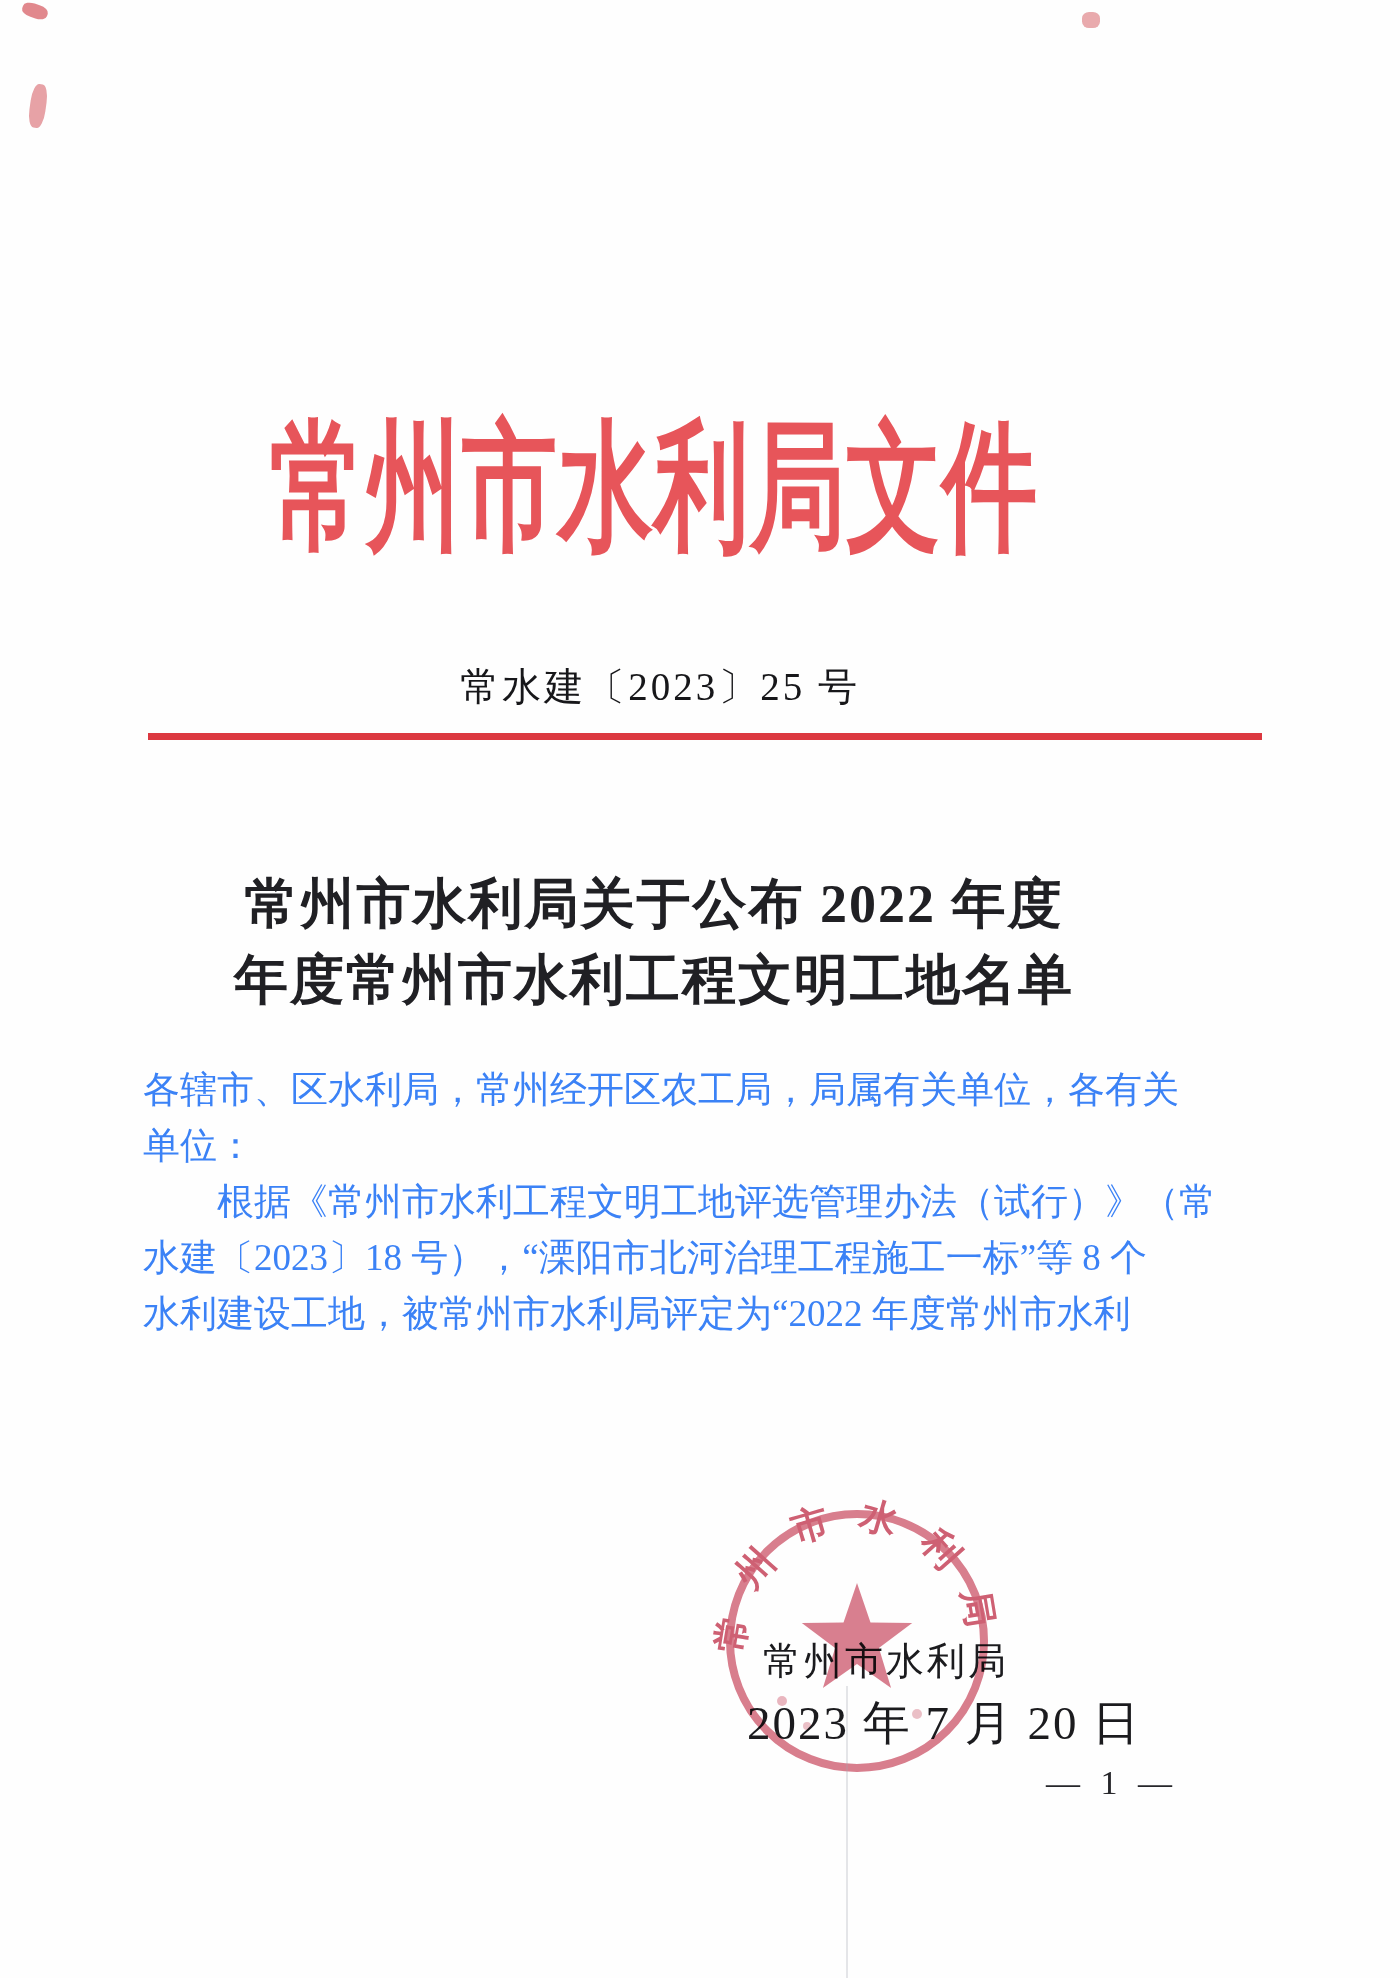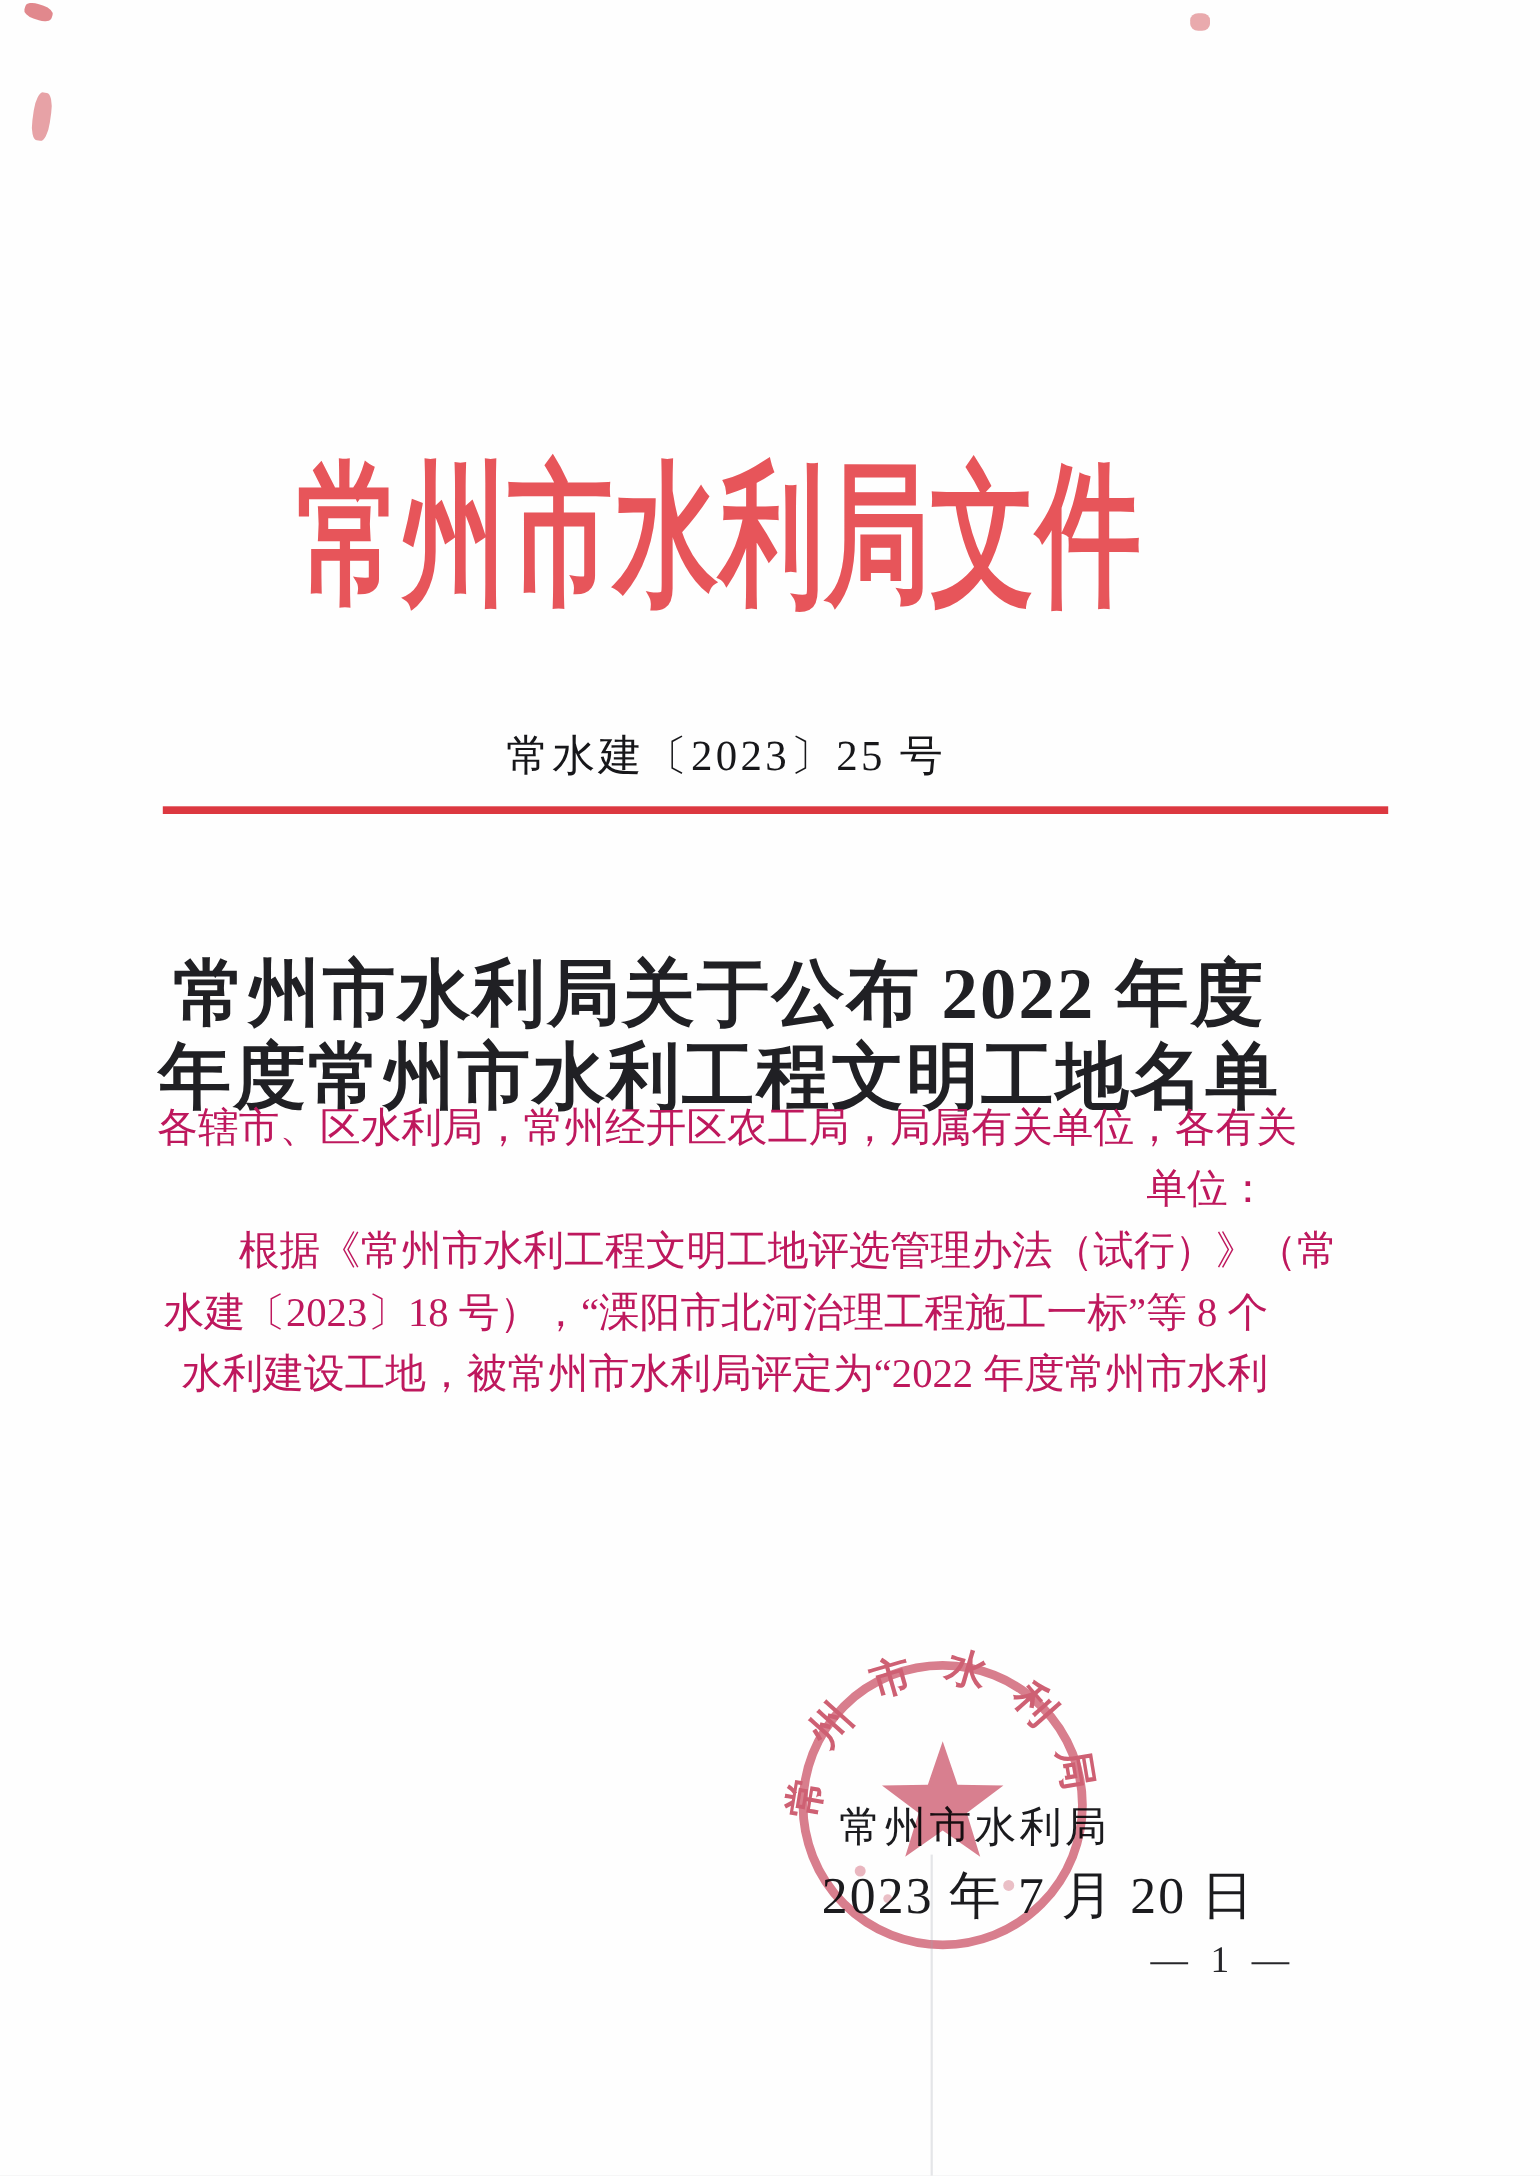--- a/index.html
+++ b/index.html
@@ -37,28 +37,27 @@
   }
   
   .red-line{
     position:absolute;left:148px;top:733px;width:1114px;height:7px;
     background:#dc3840;
   }
   
   .doc-title{
     position:absolute;left:0;top:866px;width:1308px;
     text-align:center;font-weight:bold;color:#202024;
-    font-size:66px;line-height:76px;letter-spacing:2px;white-space:nowrap;
+    font-size:54px;line-height:76px;letter-spacing:2px;white-space:nowrap;
   }
   
   .body{
-    position:absolute;left:143px;top:998px;width:1010px;
-    font-size:37px;line-height:56px;color:#be185d;
+    position:absolute;left:143px;top:1062px;width:1010px;
+    font-size:37px;line-height:56px;color:#3b82f6;
     white-space:nowrap;
-    text-align:right;
   }
   .bl{height:56px;}
   .indent{text-indent:74px;}
   .attachment{margin-top:20px;}
   
   .seal{position:absolute;left:712px;top:1496px;mix-blend-mode:multiply;opacity:.88;}
   .seal-arc-text{font-family:"Liberation Serif","DejaVu Serif",serif;
     font-size:37px;font-weight:bold;fill:#c94a60;letter-spacing:26px;}
   
   .sig-org{

